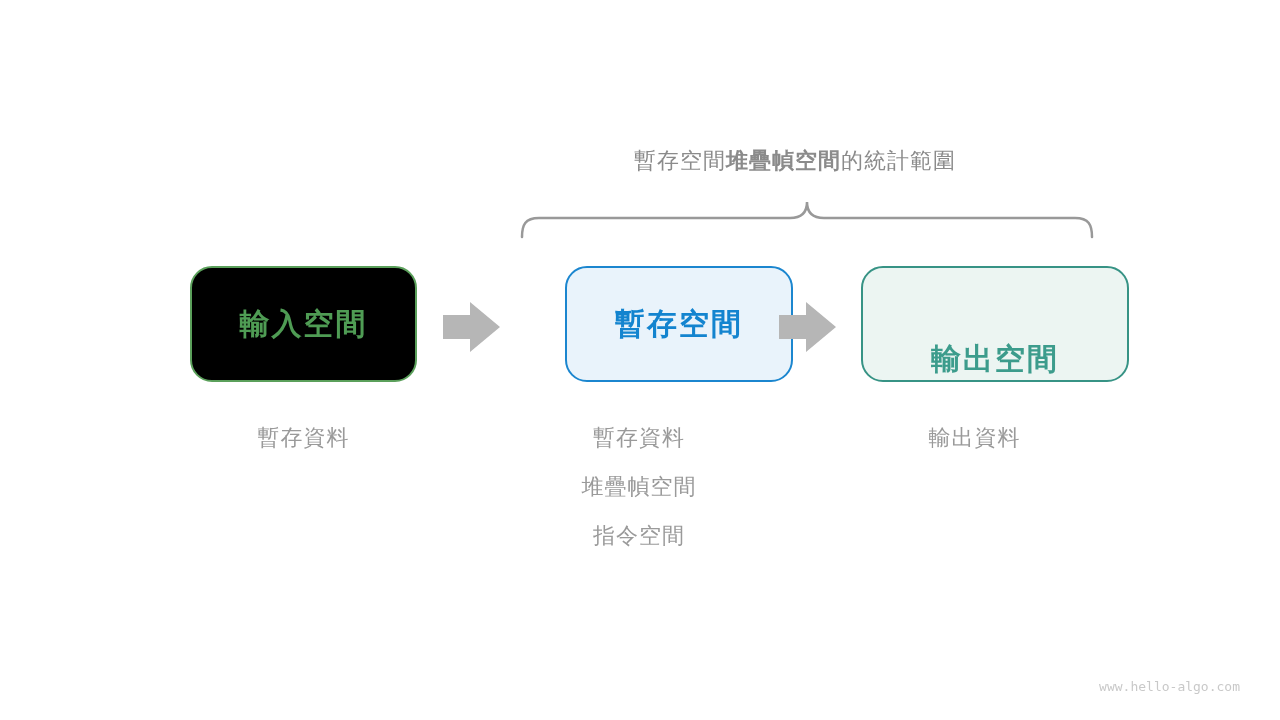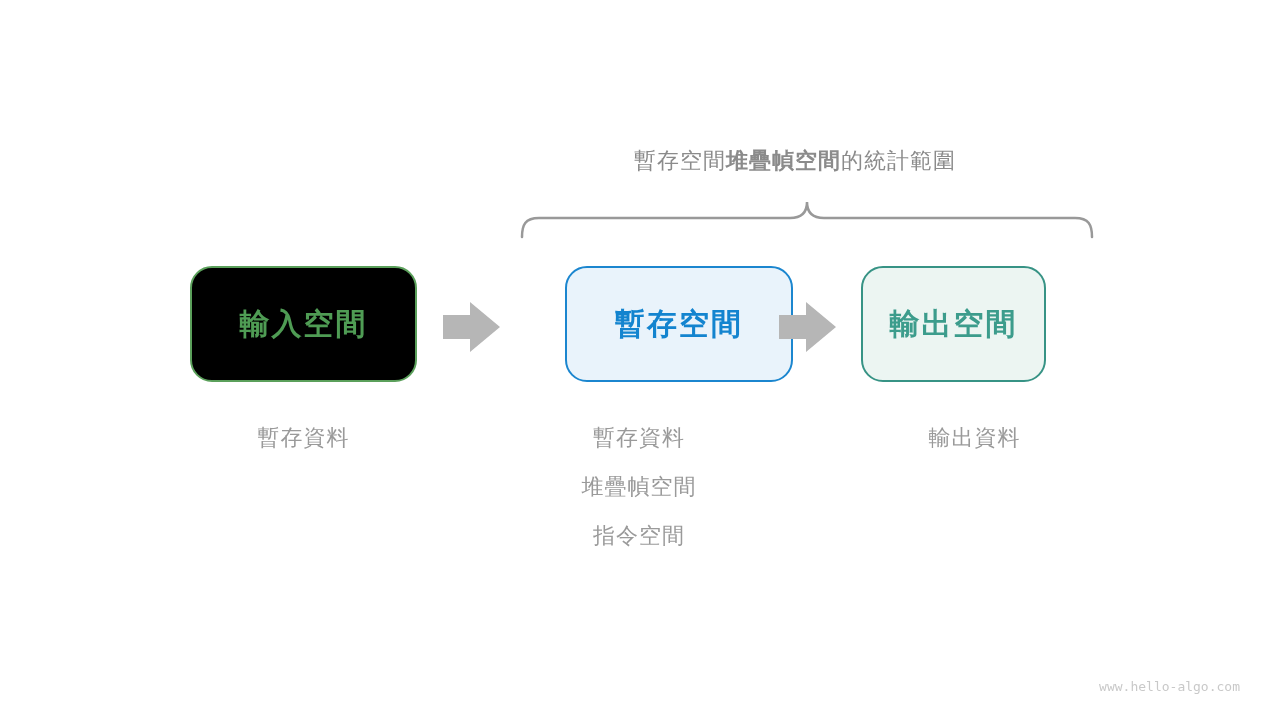--- a/index.html
+++ b/index.html
@@ -39,21 +39,21 @@
     box-sizing: border-box;
     display: flex;
     align-items: center;
     justify-content: center;
     font-size: 30px;
     font-weight: bold;
     letter-spacing: 2px;
   }
   .box-1 { left: 190px; width: 227px; }
   .box-2 { left: 525px; width: 228px; }
-  .box-3 { left: 861px; width: 185px; }
+  .box-3 { left: 861px; width: 268px; align-items: flex-end; }
   .arrow-wrap {
     position: absolute;
     top: 302px;
     width: 57px;
     height: 50px;
   }
   .arrow-1 { left: 443px; }
   .arrow-2 { left: 779px; }
   .caption-col {
     position: absolute;

